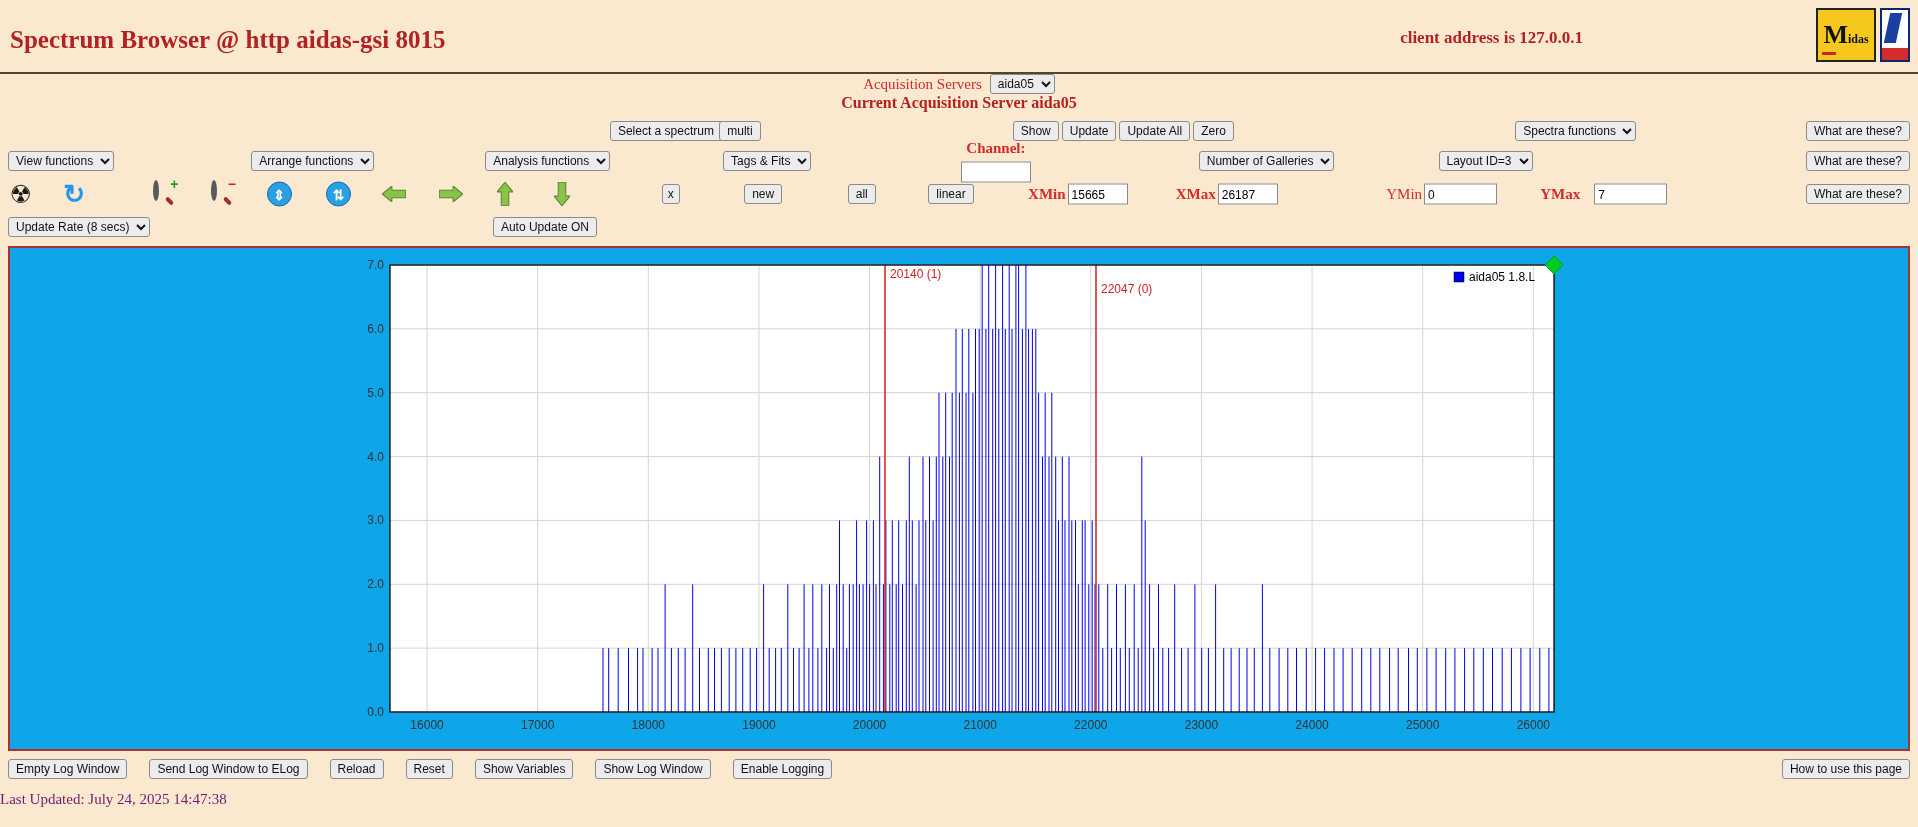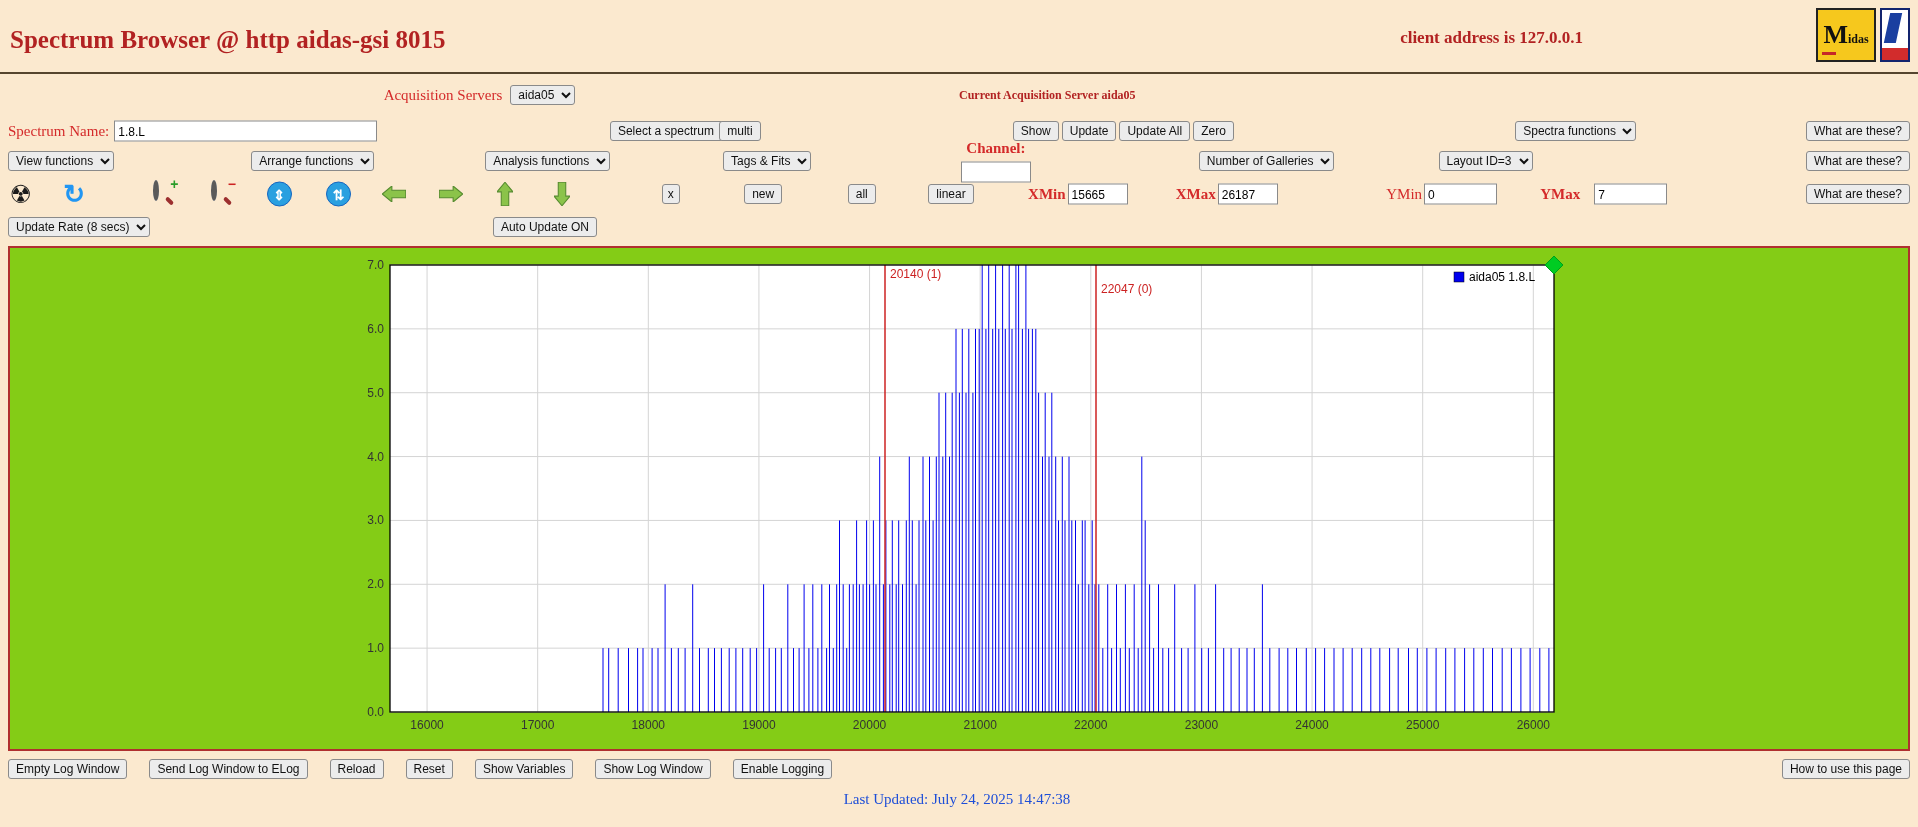--- a/index.html
+++ b/index.html
@@ -30,23 +30,23 @@
   .logo-midas .redmark { position:absolute; left:4px; bottom:5px; width:14px; height:3px; background:#c62828; }
   .logo-right {
     width:26px; height:50px; border:2px solid #13246e; background:#fff; position:relative; overflow:hidden;
   }
   .logo-right .fig { position:absolute; left:5px; top:3px; width:12px; height:30px; background:#1a3fa0; transform:skewX(-12deg); }
   .logo-right .band { position:absolute; left:0; bottom:0; width:100%; height:12px; background:#d22c2c; }
 
   .rule { border:0; border-top:2px solid #55452e; margin:0; }
 
   
-  .acq-row { display:flex; height:42px; align-items:center; }
+  .acq-row { display:flex; height:42px; align-items:center;flex-direction:column; }
   .acq-left { width:50%; display:flex; justify-content:center; align-items:center; gap:8px; }
-  .acq-right { width:50%; font-weight:bold; font-size:12px; }
+  .acq-right { width:50%; text-align:center; font-weight:bold; font-size:16px; }
   .acq-label { font-size:15px; }
 
   
   .bar { position:relative; height:30px; }
   .bar .pos { position:absolute; top:50%; transform:translateY(-50%); white-space:nowrap; display:flex; align-items:center; gap:5px; }
 
   label.fieldlab { font-family:"Liberation Serif", serif; font-size:15px; }
 
   input[type=text] {
     border:1px solid #8a8a8a; background:#fff; height:19px; font-size:12px; padding:0 3px;
@@ -68,29 +68,29 @@
   .mag .sign { position:absolute; top:-6px; right:-3px; font-weight:bold; font-size:14px; line-height:1; }
   .sign-plus { color:#2a9d2a; }
   .sign-minus { color:#cc2222; }
   .blue-circle {
     width:23px; height:23px; border-radius:50%; background:#2aa0e0; border:1px solid #1565c0;
     color:#fff; font-size:14px; font-weight:bold; display:flex; align-items:center; justify-content:center;
   }
 
   
   .chart-wrap {
-    margin:4px 8px 0 8px; border:2px solid #b03030; background:#84cc16;
+    margin:4px 8px 0 8px; border:2px solid #b03030; background:#0ea5e9;
     height:501px; display:flex; align-items:center; justify-content:center;
   }
 
   
   .footer-row { position:relative; margin:8px 8px 0 8px; height:26px; }
   .footer-left { position:absolute; left:0; top:0; display:flex; gap:22px; }
   .footer-help { position:absolute; right:0; top:0; }
-  .updated { text-align:center; margin:6px 4px 0 0; font-family:"Liberation Serif", serif; font-size:15px; color:#1d4ed8; }
+  .updated { text-align:left; margin:6px 4px 0 0; font-family:"Liberation Serif", serif; font-size:15px; color:#701a75; }
 </style>
 </head>
 <body>
 
 <div class="header">
   <div class="page-title serif accent">Spectrum Browser @ http aidas-gsi 8015</div>
   <div class="client-addr serif accent">client address is 127.0.0.1</div>
   <div class="logos">
     <div class="logo-midas">
       <span class="word">Midas</span>
@@ -108,24 +108,20 @@
   <div class="acq-left">
     <span class="acq-label serif red">Acquisition Servers</span>
     <select>
       <option>aida05</option>
     </select>
   </div>
   <div class="acq-right serif accent">Current Acquisition Server aida05</div>
 </div>
 
 <div class="bar">
-  <span class="pos" style="left:8px;">
-    <label class="fieldlab red">Spectrum Name:</label>
-    <input type="text" style="width: 255px;" value="1.8.L">
-  </span>
   <span class="pos" style="left:31.8%;">
     <select><option>Select a spectrum</option></select>
   </span>
   <span class="pos" style="left:37.5%;">
     <button>multi</button>
   </span>
   <span class="pos" style="left:52.8%; gap:3px;">
     <button>Show</button>
     <button>Update</button>
     <button>Update All</button>

